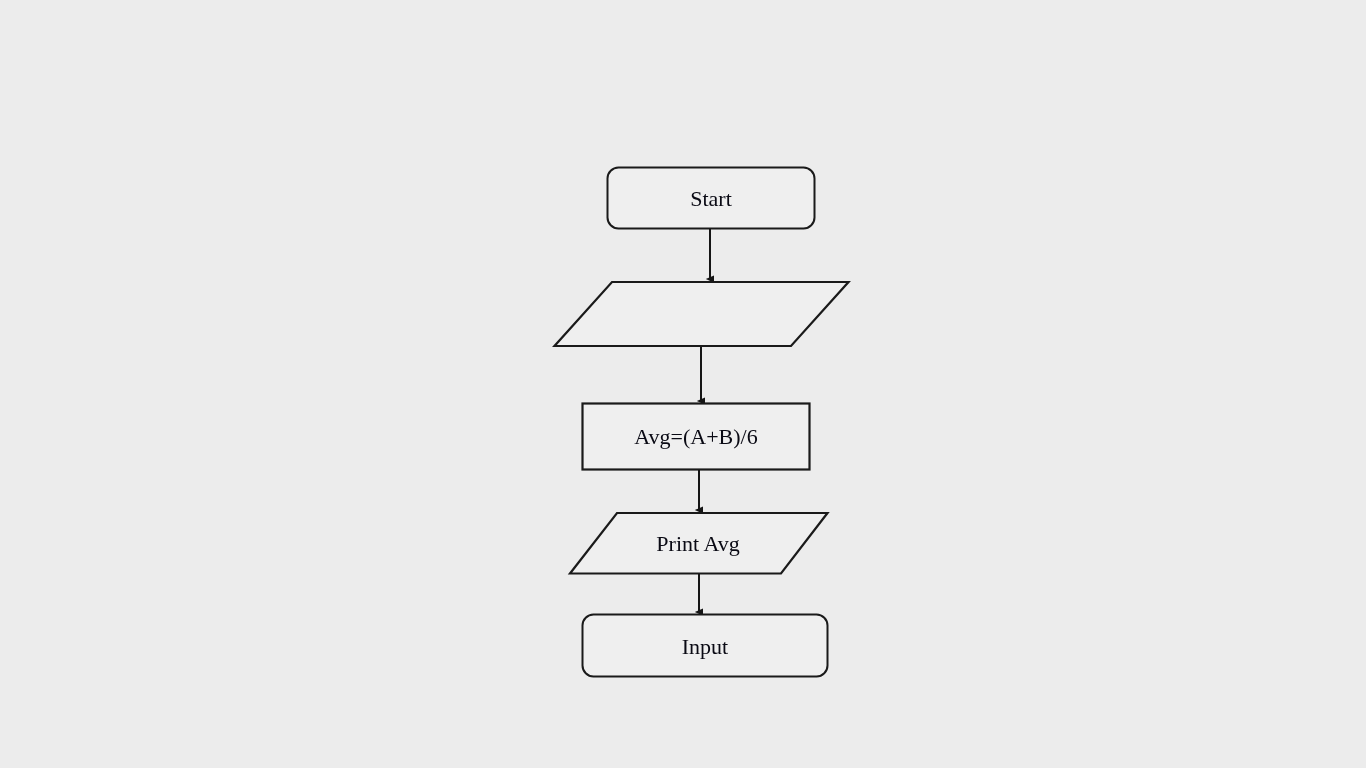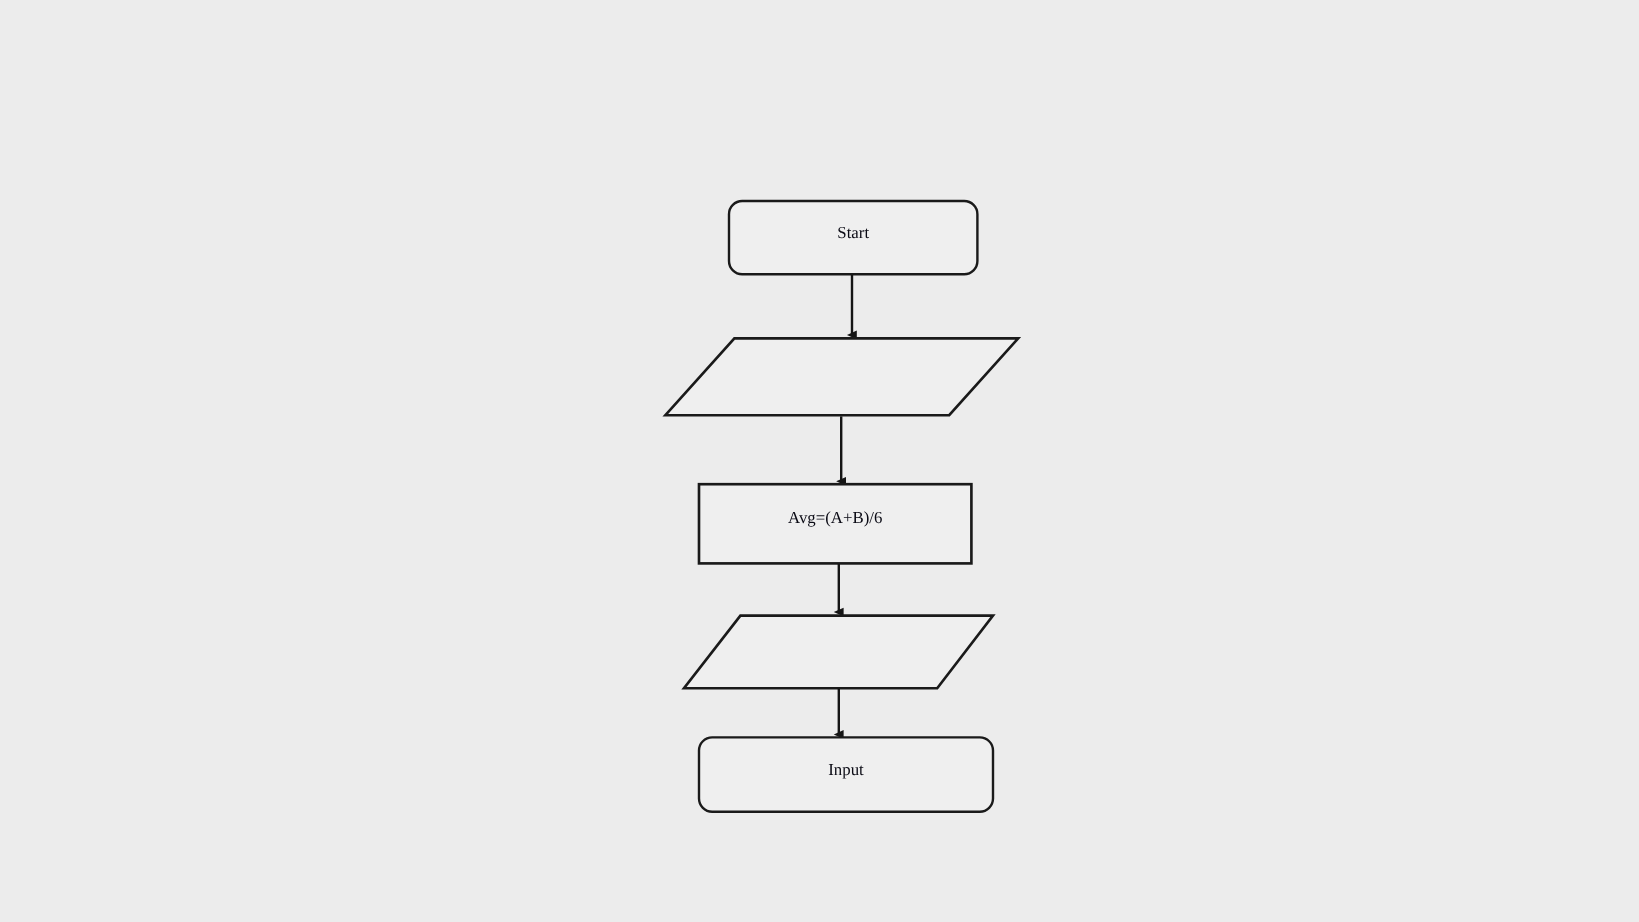--- a/index.html
+++ b/index.html
@@ -24,21 +24,21 @@
     top: 0;
     width: 1366px;
     height: 768px;
     display: block;
   }
   .node-label {
     position: absolute;
     text-align: center;
     color: #0a0a14;
     font-family: "Liberation Serif", "DejaVu Serif", serif;
-    font-size: 14px;
+    font-size: 22px;
     line-height: 1;
     white-space: nowrap;
     user-select: none;
   }
   .lbl-start   { left: 607px; top: 188px; width: 208px; }
   .lbl-input   { left: 553px; top: 301px; width: 296px; }
   .lbl-process { left: 582px; top: 426px; width: 228px; }
   .lbl-print   { left: 568px; top: 533px; width: 260px; }
   .lbl-stop    { left: 582px; top: 636px; width: 246px; }
 </style>
@@ -72,16 +72,17 @@
     <line x1="699" y1="574" x2="699" y2="612" stroke="#151515" stroke-width="2" marker-end="url(#arrowhead)"></line>
 
     <rect x="582.5" y="614.5" width="245" height="62" rx="11" ry="11" fill="#efefef" stroke="#1a1a1a" stroke-width="2"></rect>
   </svg>
 
   <div class="node-label lbl-start">Start</div>
 
 
   <div class="node-label lbl-process">Avg=(A+B)/6</div>
 
+  <div class="node-label lbl-print">Print Avg</div>
 
   <div class="node-label lbl-stop">Input</div>
 
 </div>
 
 </body></html>

